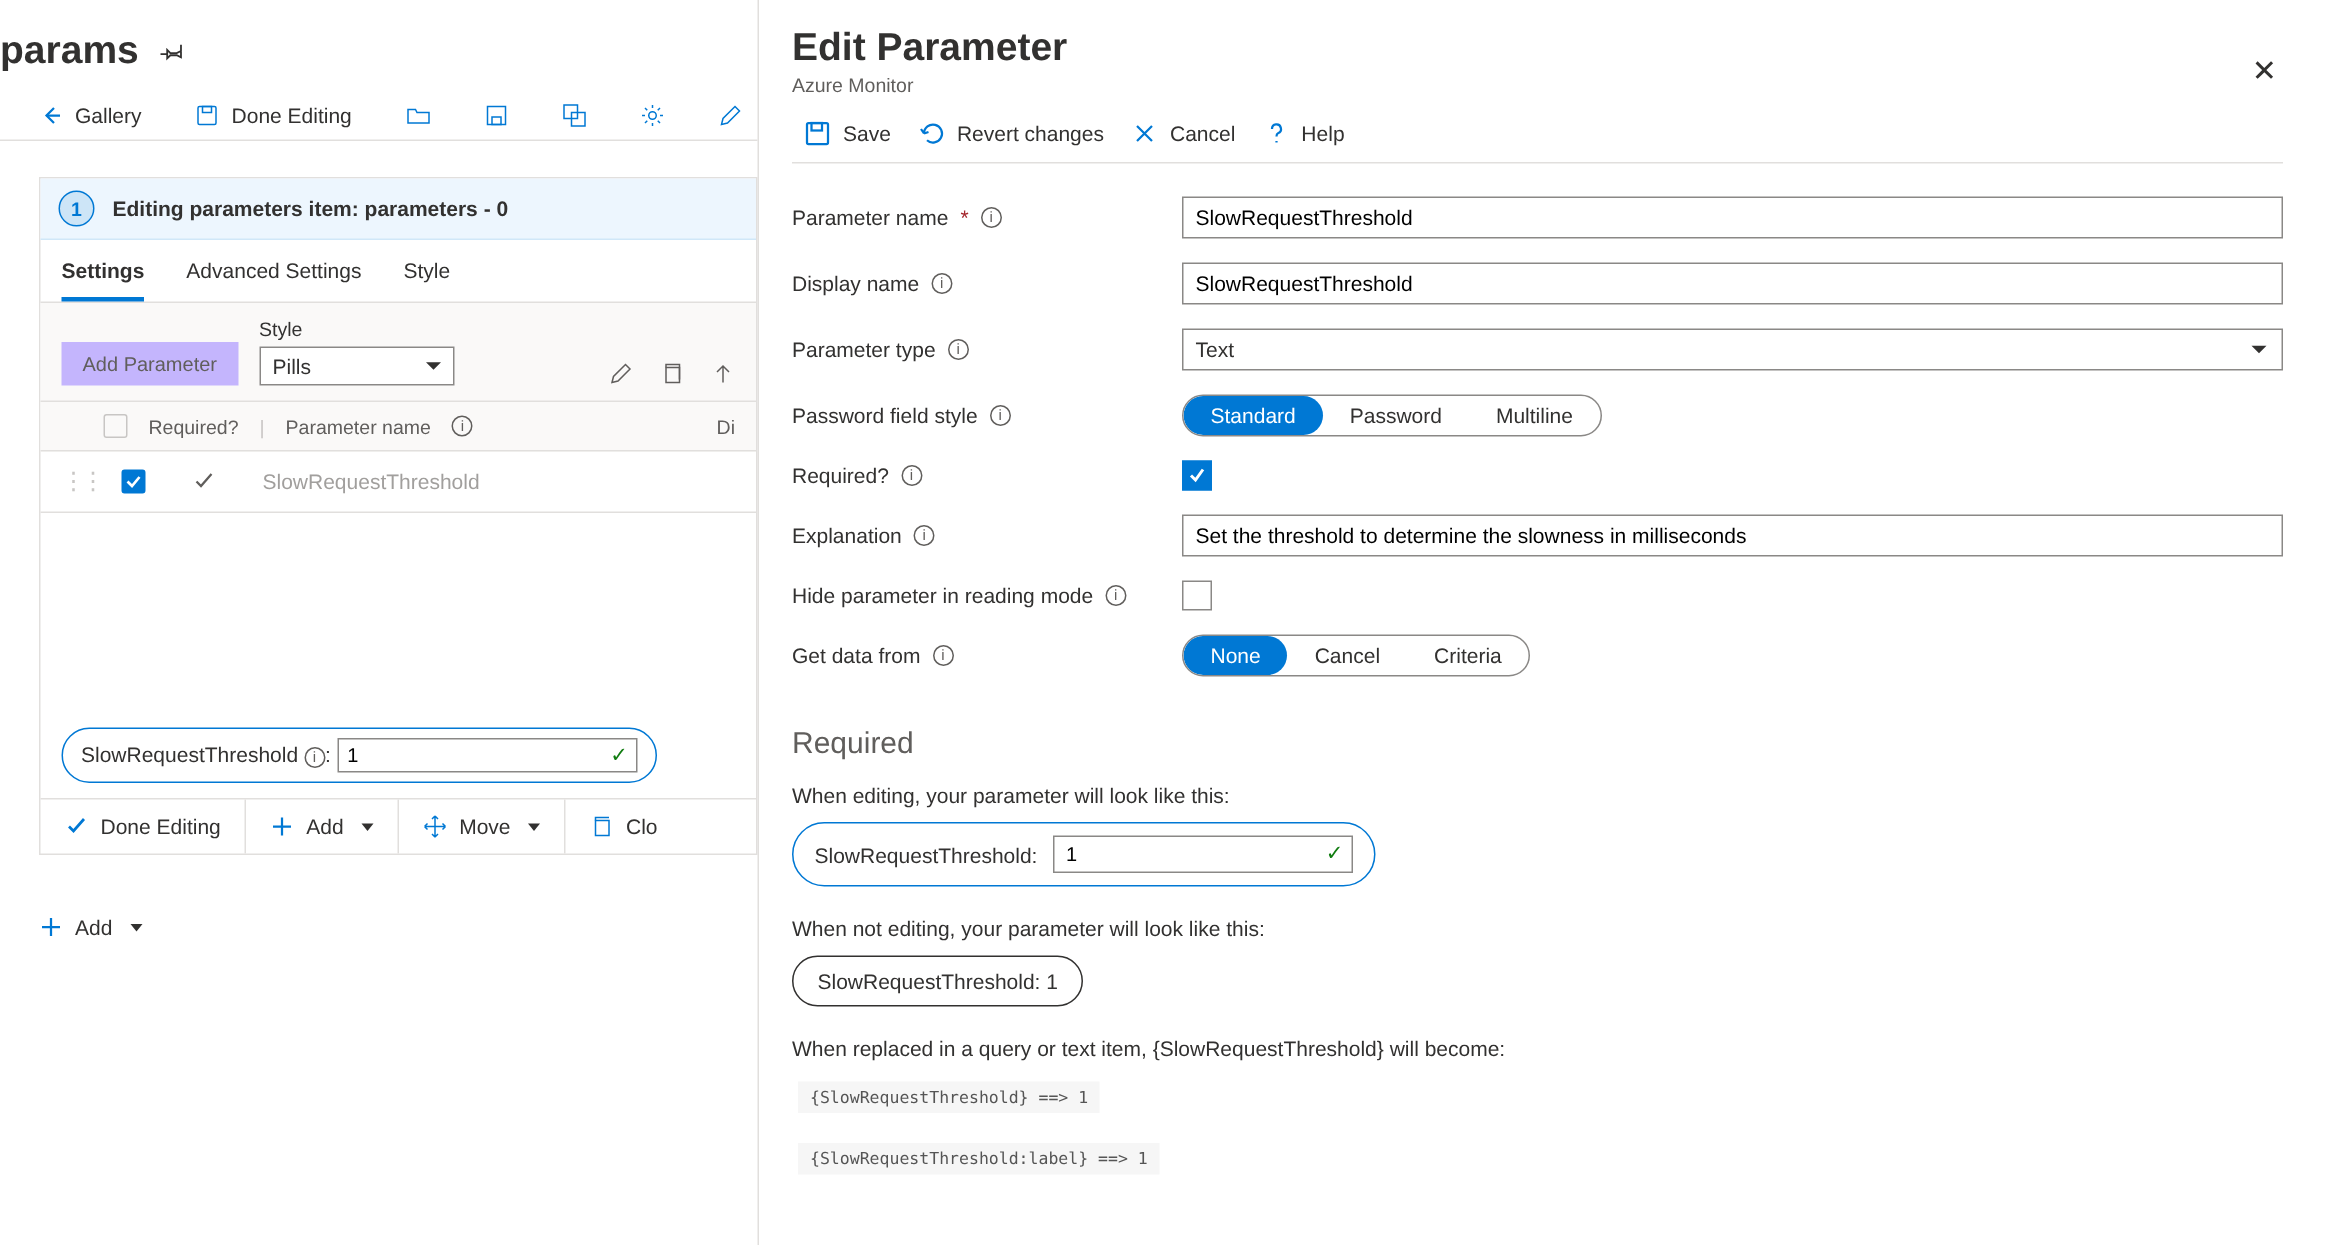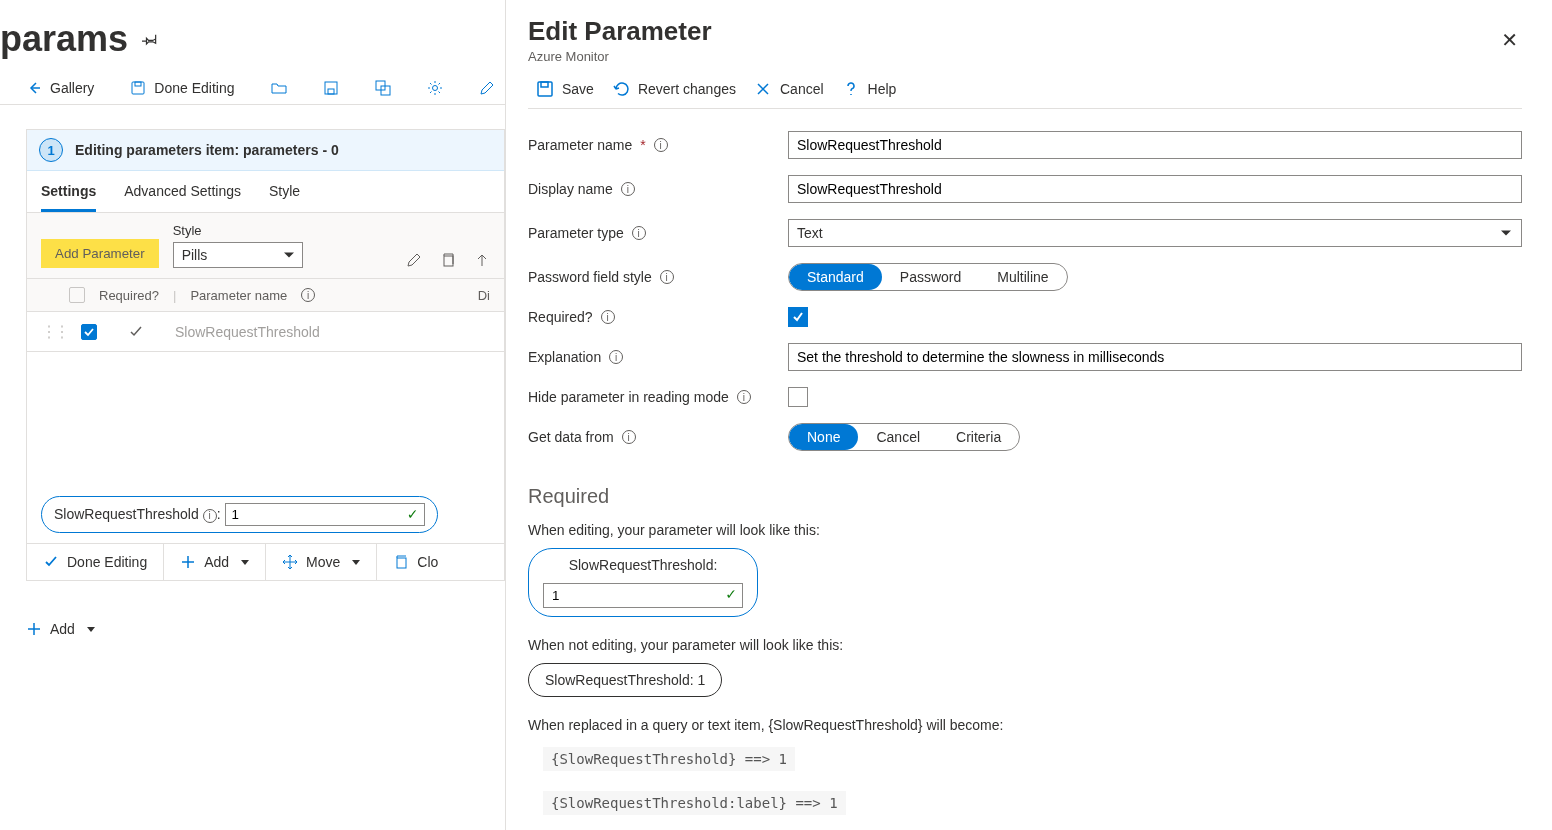--- a/index.html
+++ b/index.html
@@ -13,40 +13,40 @@
     --panel-bg:#faf9f8;
     --pill-border:#323130;
   }
   *{box-sizing:border-box;}
   body{margin:0;font-family:"Segoe UI",Arial,sans-serif;font-size:14px;color:var(--text);background:var(--bg);}
   .app{display:flex;width:1552px;height:830px;overflow:hidden;}
 
   
   .left{flex:0 0 505px;padding:0 0 0 0;position:relative;}
   .page-title-row{display:flex;align-items:center;gap:14px;padding:18px 0 10px 0;}
-  .page-title{font-size:36px;font-weight:600;}
+  .page-title{font-size:26px;font-weight:600;}
   .pin{width:16px;height:16px;color:var(--text);}
 
   .toolbar{display:flex;align-items:center;gap:36px;padding:10px 0 8px 26px;border-bottom:1px solid var(--light-border);overflow:hidden;}
   .tb-item{display:flex;align-items:center;gap:8px;color:var(--text);cursor:pointer;white-space:nowrap;}
   .tb-item svg{width:16px;height:16px;color:var(--blue);}
   .tb-icon{width:16px;height:16px;color:var(--blue);cursor:pointer;flex-shrink:0;}
 
   .editor-card{margin:24px 0 0 26px;border:1px solid var(--light-border);}
   .card-header{display:flex;align-items:center;gap:12px;background:#edf6fe;border-bottom:1px solid #d0e7f8;padding:8px 12px;}
   .step-circle{width:24px;height:24px;border-radius:50%;background:#cde5f7;color:var(--blue);font-weight:600;display:flex;align-items:center;justify-content:center;font-size:13px;border:1px solid var(--blue);}
   .card-header-text{font-weight:600;}
 
   .tabs{display:flex;gap:28px;padding:12px 16px 0 14px;border-bottom:1px solid var(--light-border);}
   .tab{padding-bottom:10px;cursor:pointer;font-weight:600;}
   .tab.active{color:var(--text);border-bottom:3px solid var(--blue);}
   .tab.inactive{color:var(--text);font-weight:400;}
 
   .settings-bar{display:flex;align-items:flex-end;gap:14px;padding:10px 14px;border-bottom:1px solid var(--light-border);background:var(--panel-bg);}
-  .add-param-btn{background:#fde047;border:none;padding:7px 14px;color:var(--muted);cursor:pointer;}
+  .add-param-btn{background:#c4b5fd;border:none;padding:7px 14px;color:var(--muted);cursor:pointer;}
   .style-group{display:flex;flex-direction:column;gap:4px;}
   .style-label{font-size:13px;}
   .select{border:1px solid var(--border);background:#fff;padding:4px 24px 4px 8px;min-width:130px;position:relative;}
   .select::after{content:"";position:absolute;right:8px;top:50%;width:0;height:0;border-left:5px solid transparent;border-right:5px solid transparent;border-top:5px solid var(--text);transform:translateY(-50%);}
   .bar-icons{display:flex;gap:18px;margin-left:auto;align-items:center;color:var(--muted);}
   .bar-icons svg{width:16px;height:16px;cursor:pointer;}
 
   .table-head{display:flex;align-items:center;gap:14px;padding:8px 14px;border-bottom:1px solid var(--light-border);background:var(--panel-bg);color:var(--muted);font-size:13px;}
   .chk-box{width:16px;height:16px;border:1px solid #c8c6c4;border-radius:2px;display:inline-flex;align-items:center;justify-content:center;}
   .chk-box.checked{background:var(--blue);border-color:var(--blue);color:#fff;}
@@ -64,21 +64,21 @@
   .cf-item{display:flex;align-items:center;gap:8px;padding:10px 16px;cursor:pointer;border-right:1px solid var(--light-border);}
   .cf-item svg{width:16px;height:16px;color:var(--blue);}
   .caret{display:inline-block;margin-left:4px;width:0;height:0;border-left:4px solid transparent;border-right:4px solid transparent;border-top:5px solid var(--text);}
 
   .bottom-add{display:flex;align-items:center;gap:8px;padding:40px 0 0 26px;color:var(--blue);cursor:pointer;}
   .bottom-add svg{width:16px;height:16px;}
   .bottom-add .txt{color:var(--text);}
 
   
   .right{flex:1;border-left:1px solid var(--light-border);padding:16px 30px 20px 22px;overflow-y:auto;}
-  .panel-head{display:flex;align-items:center;}
+  .panel-head{display:flex;align-items:flex-end;}
   .panel-title{font-size:26px;font-weight:600;}
   .panel-sub{font-size:13px;color:var(--muted);margin-top:2px;}
   .close-x{margin-left:auto;font-size:20px;cursor:pointer;padding:4px;}
 
   .panel-toolbar{display:flex;gap:18px;padding:16px 0 10px 8px;border-bottom:1px solid var(--light-border);margin-bottom:14px;}
   .pt-item{display:flex;align-items:center;gap:8px;cursor:pointer;}
   .pt-item svg{width:18px;height:18px;color:var(--blue);}
 
   .form-row{display:flex;align-items:center;padding:8px 0;}
   .form-label{flex:0 0 260px;display:flex;align-items:center;gap:8px;font-size:14px;}
@@ -90,24 +90,24 @@
 
   .seg{display:inline-flex;border:1px solid var(--border);border-radius:18px;overflow:hidden;}
   .seg-opt{padding:5px 18px;cursor:pointer;}
   .seg-opt.active{background:var(--blue);color:#fff;border-radius:18px;}
 
   .checkbox-sq{width:20px;height:20px;border:1px solid var(--border);display:inline-flex;align-items:center;justify-content:center;cursor:pointer;}
   .checkbox-sq.checked{background:var(--blue);border-color:var(--blue);color:#fff;}
 
   .previews-h{font-size:20px;color:var(--muted);margin:26px 0 14px 0;font-weight:400;}
   .prev-label{margin:10px 0;}
-  .pill-outline{display:inline-flex;align-items:center;gap:10px;border:1px solid var(--blue);border-radius:24px;padding:8px 14px;flex-direction:column;}
+  .pill-outline{display:inline-flex;align-items:center;gap:10px;border:1px solid var(--blue);border-radius:24px;padding:8px 14px;}
   .pill-static{display:inline-flex;align-items:center;border:1px solid var(--pill-border);border-radius:24px;padding:8px 16px;}
   .preview-input{border:1px solid var(--border);padding:4px 8px;width:200px;position:relative;}
-  .code{font-family:Consolas,monospace;background:#f6f6f6;padding:4px 8px;display:inline-block;margin:4px 15px;color:#555;font-size:14px;}
+  .code{font-family:Consolas,monospace;background:#f6f6f6;padding:4px 8px;display:inline-block;margin:4px 4px;color:#555;font-size:11px;}
   svg{flex-shrink:0;}
 </style>
 </head>
 <body>
 
 <div class="app">
 
   <div class="left">
     <div class="page-title-row">
       <span class="page-title">params</span>

